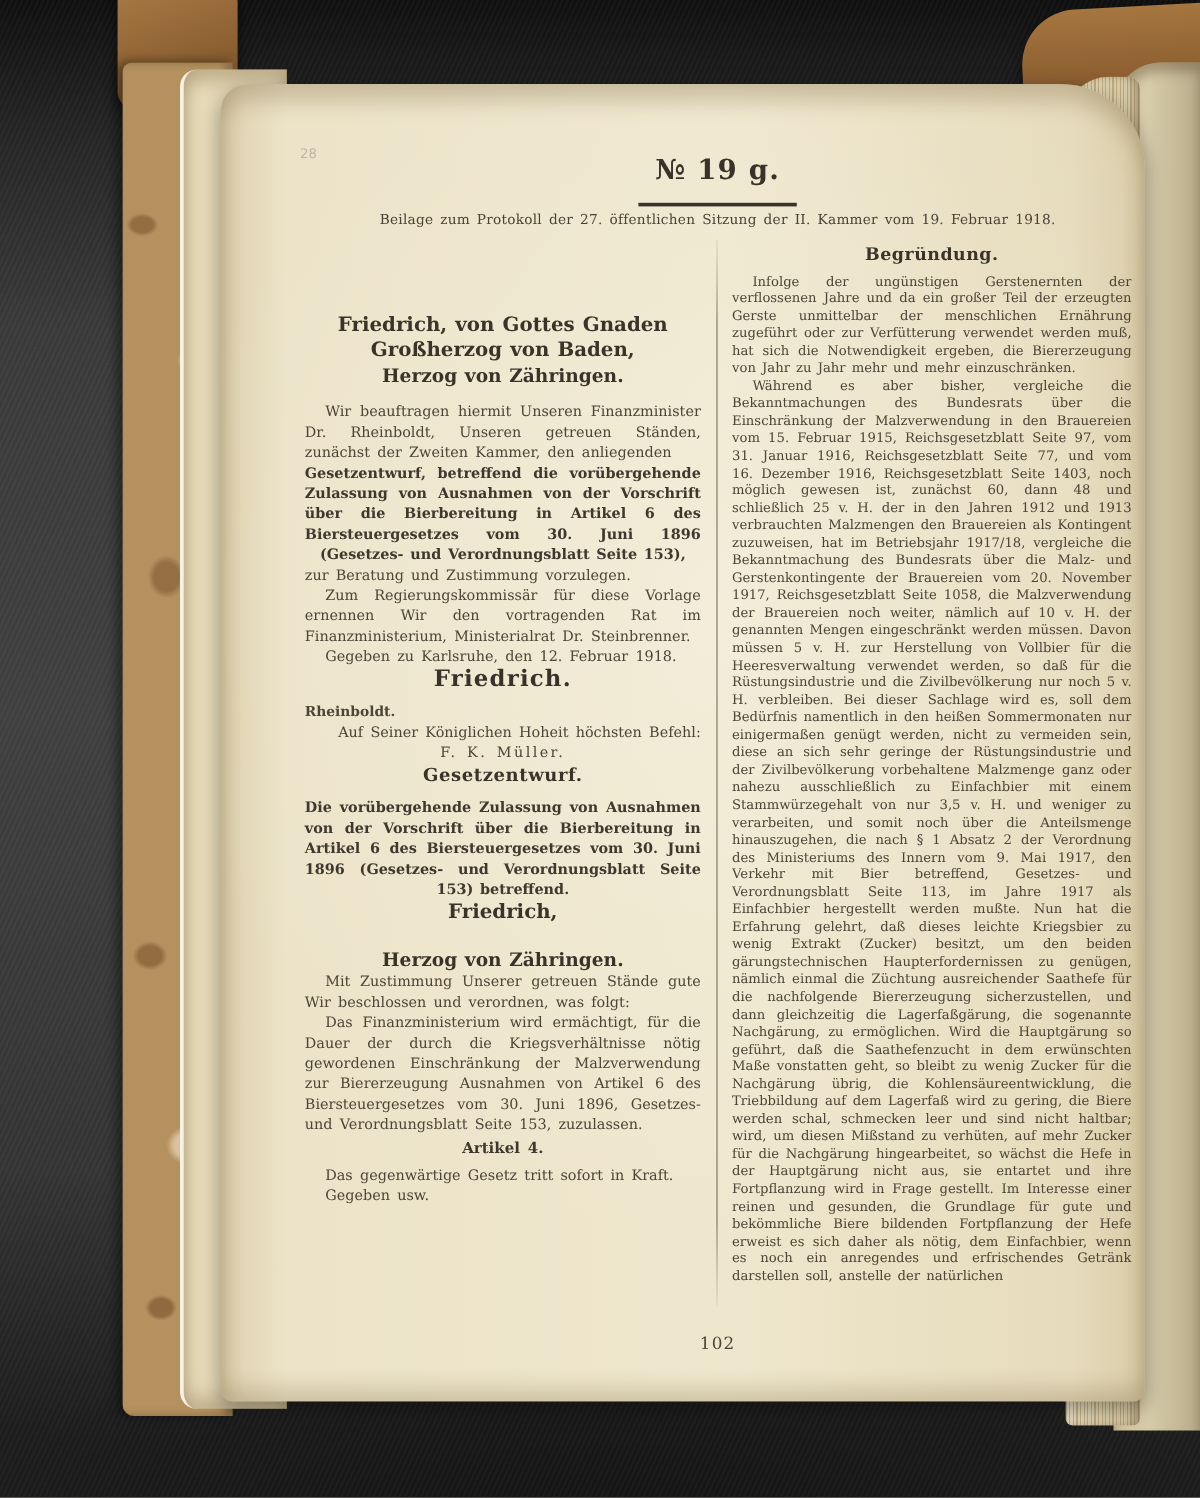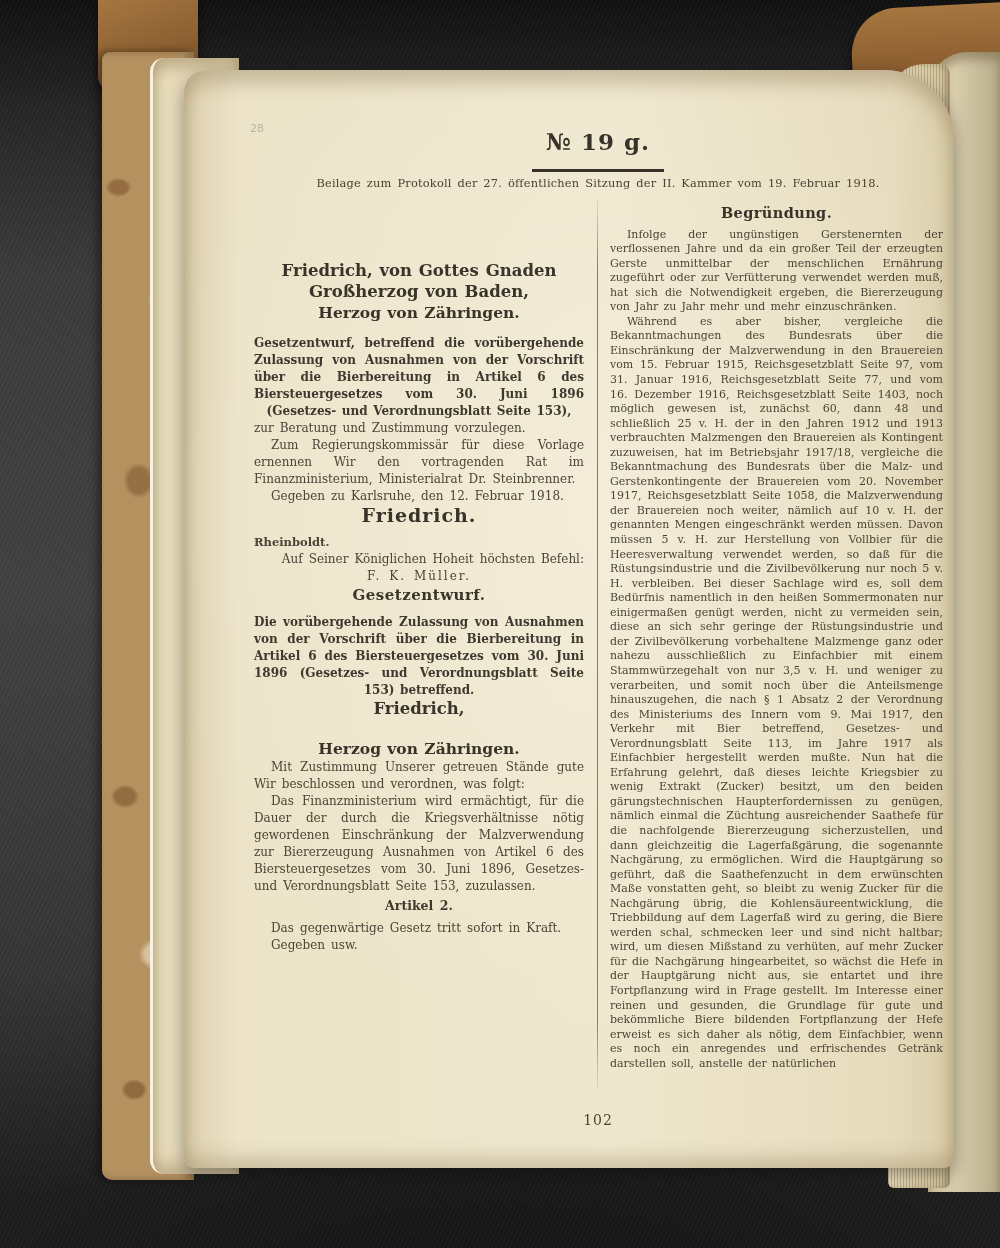--- a/index.html
+++ b/index.html
@@ -184,38 +184,39 @@
   </div>
   <div class="subtitle">Beilage zum Protokoll der 27. öffentlichen Sitzung der II. Kammer vom 19. Februar 1918.</div>
 
   <div class="divider"></div>
 
   <div class="col-left">
     <div class="h-main">
       <span>Friedrich, von Gottes Gnaden Großherzog von Baden,</span><br>
       <span class="sub">Herzog von Zähringen.</span>
     </div>
+    <p class="indent mb10">Wir beauftragen hiermit Unseren Finanzminister Dr. Rheinboldt, Unseren getreuen Ständen, zunächst der Zweiten Kammer, den anliegenden</p>
     <p class="bold-block">Gesetzentwurf, betreffend die vorübergehende Zulassung von Ausnahmen von der Vorschrift über die Bierbereitung in Artikel 6 des Biersteuergesetzes vom 30. Juni 1896 (Gesetzes- und Verordnungsblatt Seite 153),</p>
     <p class="mb10">zur Beratung und Zustimmung vorzulegen.</p>
     <p class="indent mb10">Zum Regierungskommissär für diese Vorlage ernennen Wir den vortragenden Rat im Finanzministerium, Ministerialrat Dr. Steinbrenner.</p>
     <p class="indent mb12">Gegeben zu Karlsruhe, den 12. Februar 1918.</p>
     <div class="sig">Friedrich.</div>
     <p class="countersign">Rheinboldt.</p>
     <p class="order-line">Auf Seiner Königlichen Hoheit höchsten Befehl:</p>
     <p class="order-name">F. K. Müller.</p>
     <div class="h-section">Gesetzentwurf.</div>
     <p class="bold-block">Die vorübergehende Zulassung von Ausnahmen von der Vorschrift über die Bierbereitung in Artikel 6 des Biersteuergesetzes vom 30. Juni 1896 (Gesetzes- und Verordnungsblatt Seite 153) betreffend.</p>
     <div class="h-main bill-title">
       <span>Friedrich,</span><br>
       <br>
       <span class="sub">Herzog von Zähringen.</span>
     </div>
     <p class="indent mb8">Mit Zustimmung Unserer getreuen Stände gute Wir beschlossen und verordnen, was folgt:</p>
     <p class="indent mb8">Das Finanzministerium wird ermächtigt, für die Dauer der durch die Kriegsverhältnisse nötig gewordenen Einschränkung der Malzverwendung zur Biererzeugung Ausnahmen von Artikel 6 des Biersteuergesetzes vom 30. Juni 1896, Gesetzes- und Verordnungsblatt Seite 153, zuzulassen.</p>
-    <div class="h-article">Artikel 2.</div>
+    <div class="h-article">Artikel 4.</div>
     <p class="indent mb4">Das gegenwärtige Gesetz tritt sofort in Kraft.</p>
     <p class="indent">Gegeben usw.</p>
   </div>
 
   <div class="col-right">
     <div class="h-right">Begründung.</div>
     <p class="indent">Infolge der ungünstigen Gerstenernten der verflossenen Jahre und da ein großer Teil der erzeugten Gerste unmittelbar der menschlichen Ernährung zugeführt oder zur Verfütterung verwendet werden muß, hat sich die Notwendigkeit ergeben, die Biererzeugung von Jahr zu Jahr mehr und mehr einzuschränken.</p>
     <p class="indent">Während es aber bisher, vergleiche die Bekanntmachungen des Bundesrats über die Einschränkung der Malzverwendung in den Brauereien vom 15. Februar 1915, Reichsgesetzblatt Seite 97, vom 31. Januar 1916, Reichsgesetzblatt Seite 77, und vom 16. Dezember 1916, Reichsgesetzblatt Seite 1403, noch möglich gewesen ist, zunächst 60, dann 48 und schließlich 25 v. H. der in den Jahren 1912 und 1913 verbrauchten Malzmengen den Brauereien als Kontingent zuzuweisen, hat im Betriebsjahr 1917/18, vergleiche die Bekanntmachung des Bundesrats über die Malz- und Gerstenkontingente der Brauereien vom 20. November 1917, Reichsgesetzblatt Seite 1058, die Malzverwendung der Brauereien noch weiter, nämlich auf 10 v. H. der genannten Mengen eingeschränkt werden müssen. Davon müssen 5 v. H. zur Herstellung von Vollbier für die Heeresverwaltung verwendet werden, so daß für die Rüstungsindustrie und die Zivilbevölkerung nur noch 5 v. H. verbleiben. Bei dieser Sachlage wird es, soll dem Bedürfnis namentlich in den heißen Sommermonaten nur einigermaßen genügt werden, nicht zu vermeiden sein, diese an sich sehr geringe der Rüstungsindustrie und der Zivilbevölkerung vorbehaltene Malzmenge ganz oder nahezu ausschließlich zu Einfachbier mit einem Stammwürzegehalt von nur 3,5 v. H. und weniger zu verarbeiten, und somit noch über die Anteilsmenge hinauszugehen, die nach § 1 Absatz 2 der Verordnung des Ministeriums des Innern vom 9. Mai 1917, den Verkehr mit Bier betreffend, Gesetzes- und Verordnungsblatt Seite 113, im Jahre 1917 als Einfachbier hergestellt werden mußte. Nun hat die Erfahrung gelehrt, daß dieses leichte Kriegsbier zu wenig Extrakt (Zucker) besitzt, um den beiden gärungstechnischen Haupterfordernissen zu genügen, nämlich einmal die Züchtung ausreichender Saathefe für die nachfolgende Biererzeugung sicherzustellen, und dann gleichzeitig die Lagerfaßgärung, die sogenannte Nachgärung, zu ermöglichen. Wird die Hauptgärung so geführt, daß die Saathefenzucht in dem erwünschten Maße vonstatten geht, so bleibt zu wenig Zucker für die Nachgärung übrig, die Kohlensäureentwicklung, die Triebbildung auf dem Lagerfaß wird zu gering, die Biere werden schal, schmecken leer und sind nicht haltbar; wird, um diesen Mißstand zu verhüten, auf mehr Zucker für die Nachgärung hingearbeitet, so wächst die Hefe in der Hauptgärung nicht aus, sie entartet und ihre Fortpflanzung wird in Frage gestellt. Im Interesse einer reinen und gesunden, die Grundlage für gute und bekömmliche Biere bildenden Fortpflanzung der Hefe erweist es sich daher als nötig, dem Einfachbier, wenn es noch ein anregendes und erfrischendes Getränk darstellen soll, anstelle der natürlichen</p>
   </div>
 

